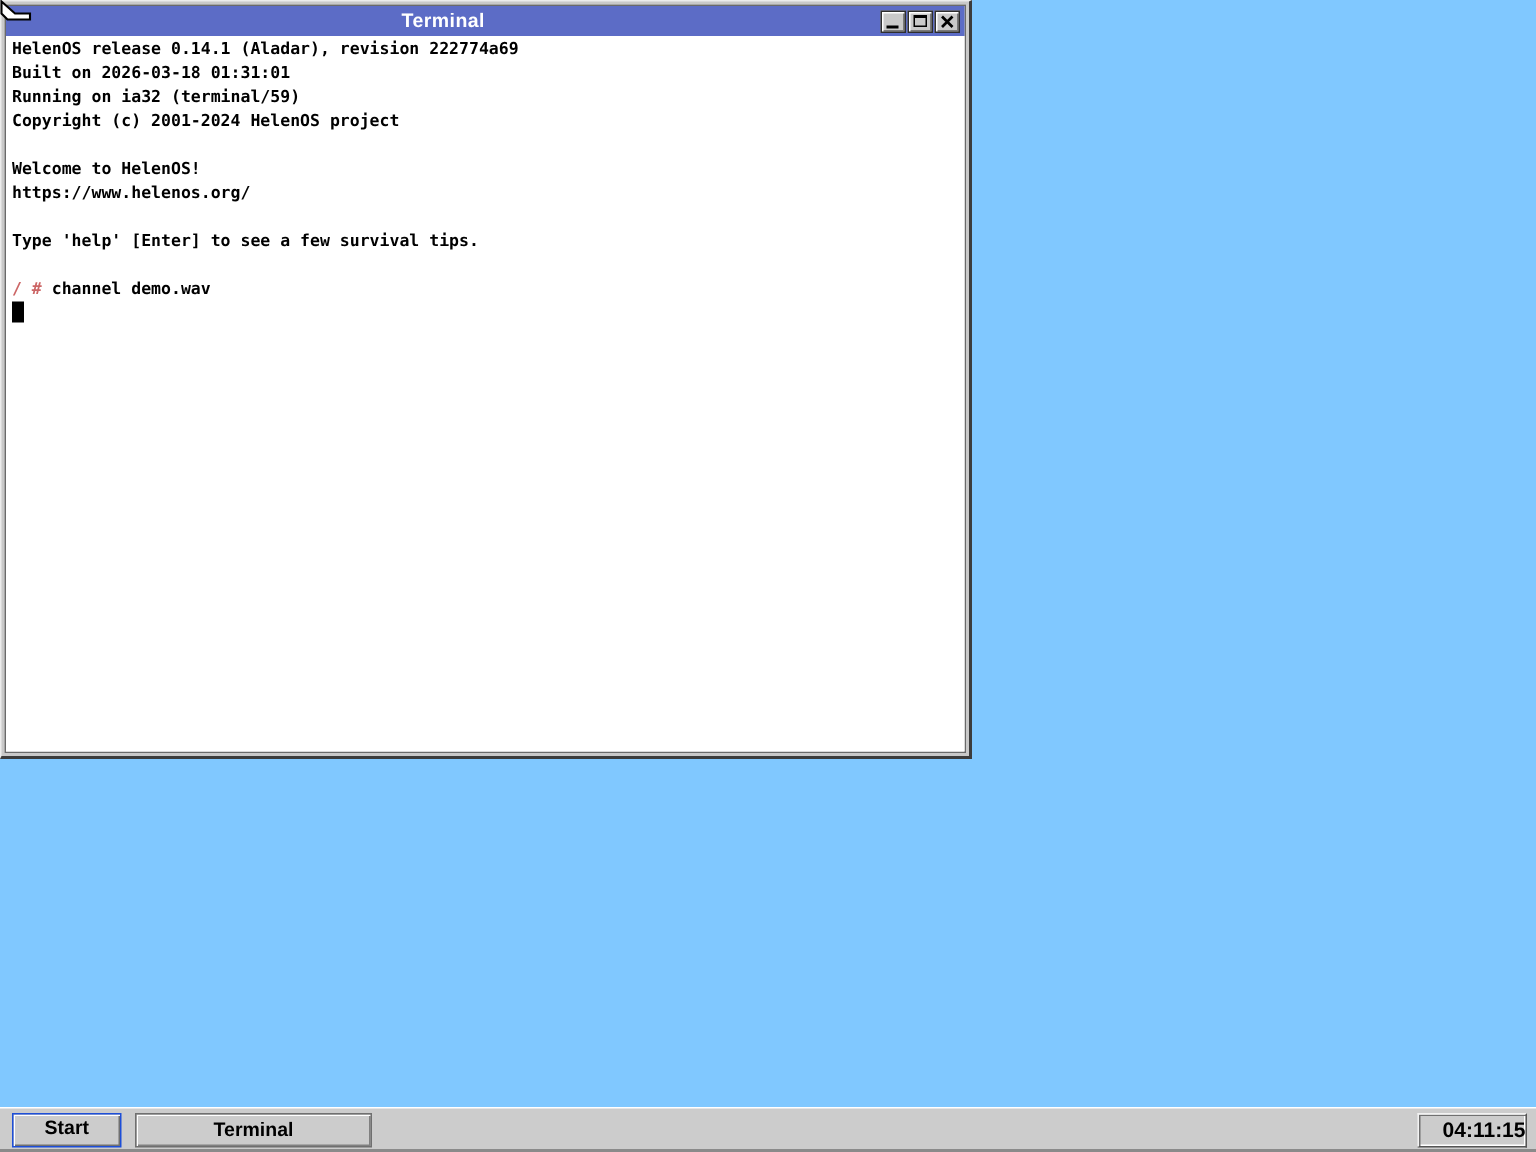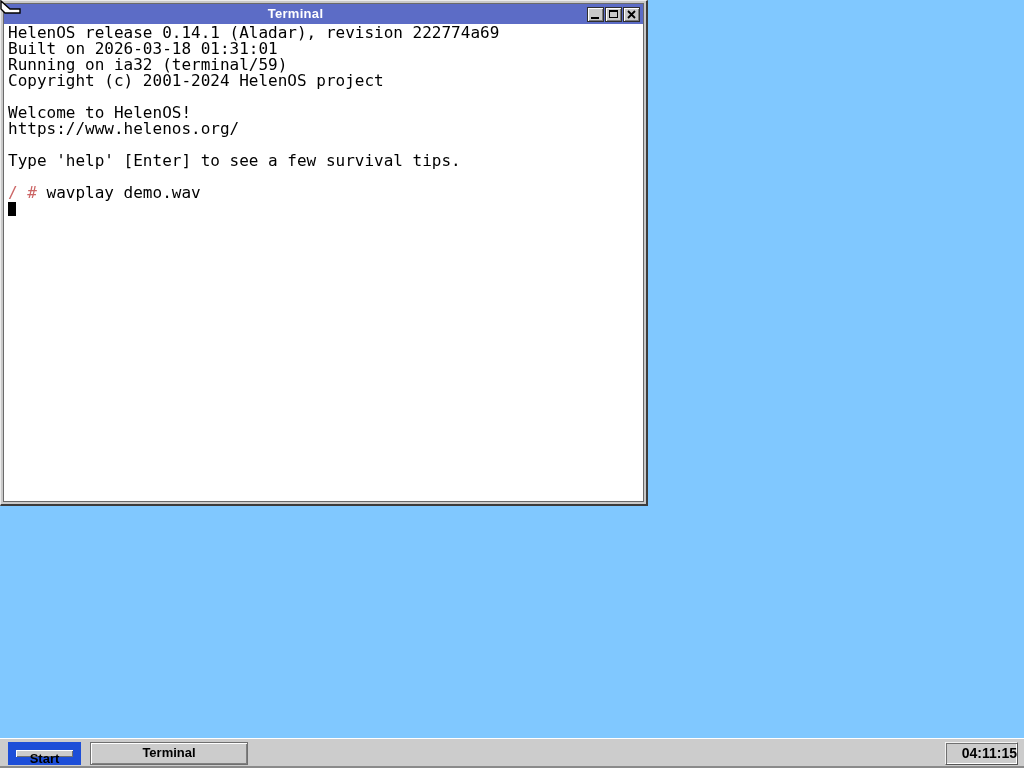--- a/index.html
+++ b/index.html
@@ -78,23 +78,23 @@
   .glyph-close { display:block; }
 
   .terminal-body {
     flex:1;
     background:#ffffff;
     overflow:hidden;
   }
   pre.term {
     margin:1px 0 0 4px;
     font-family:"DejaVu Sans Mono", monospace;
-    font-size:16px;
+    font-size:11px;
     line-height:16px;
-    font-weight:normal;
+    font-weight:bold;
     color:#000000;
     white-space:pre;
   }
   .prompt { color:#CC6666; }
   .cursor-block {
     display:inline-block;
     width:8px; height:14px;
     background:#000;
     vertical-align:-2px;
   }
@@ -117,21 +117,21 @@
     font-weight:bold;
     color:#000;
     text-align:center;
     line-height:20px;
     cursor:default;
     white-space:nowrap;
   }
   .start-btn {
     left:8px;
     width:73px;
-    border:8px solid #1d4ed8;
+    border:1px solid #1d4ed8;
     box-shadow: inset 1px 1px 0 #ffffff, inset -1px -1px 0 #707070;
     line-height:18px;
   }
   .win-btn {
     left:90px;
     width:158px;
     border:1px solid #6f6f6f;
     box-shadow: inset 1px 1px 0 #ffffff, inset -1px -1px 0 #808080;
   }
   .clock {
@@ -183,21 +183,21 @@
       <pre class="term"><span>HelenOS release 0.14.1 (Aladar), revision 222774a69
 Built on 2026-03-18 01:31:01
 Running on ia32 (terminal/59)
 Copyright (c) 2001-2024 HelenOS project
 
 Welcome to HelenOS!
 https://www.helenos.org/
 
 Type 'help' [Enter] to see a few survival tips.
 
-</span><span class="prompt" style="color: rgb(204, 102, 102);">/ #</span><span> wavplay demo.wav
+</span><span class="prompt" style="color: rgb(204, 102, 102);">/ #</span><span> channel demo.wav
 </span><span class="cursor-block"></span></pre>
     </div>
   </div>
 </div>
 
 <div class="taskbar">
   <div class="task-btn start-btn">Start</div>
   <div class="task-btn win-btn">Terminal</div>
   <div class="clock">04:11:15</div>
 </div>

